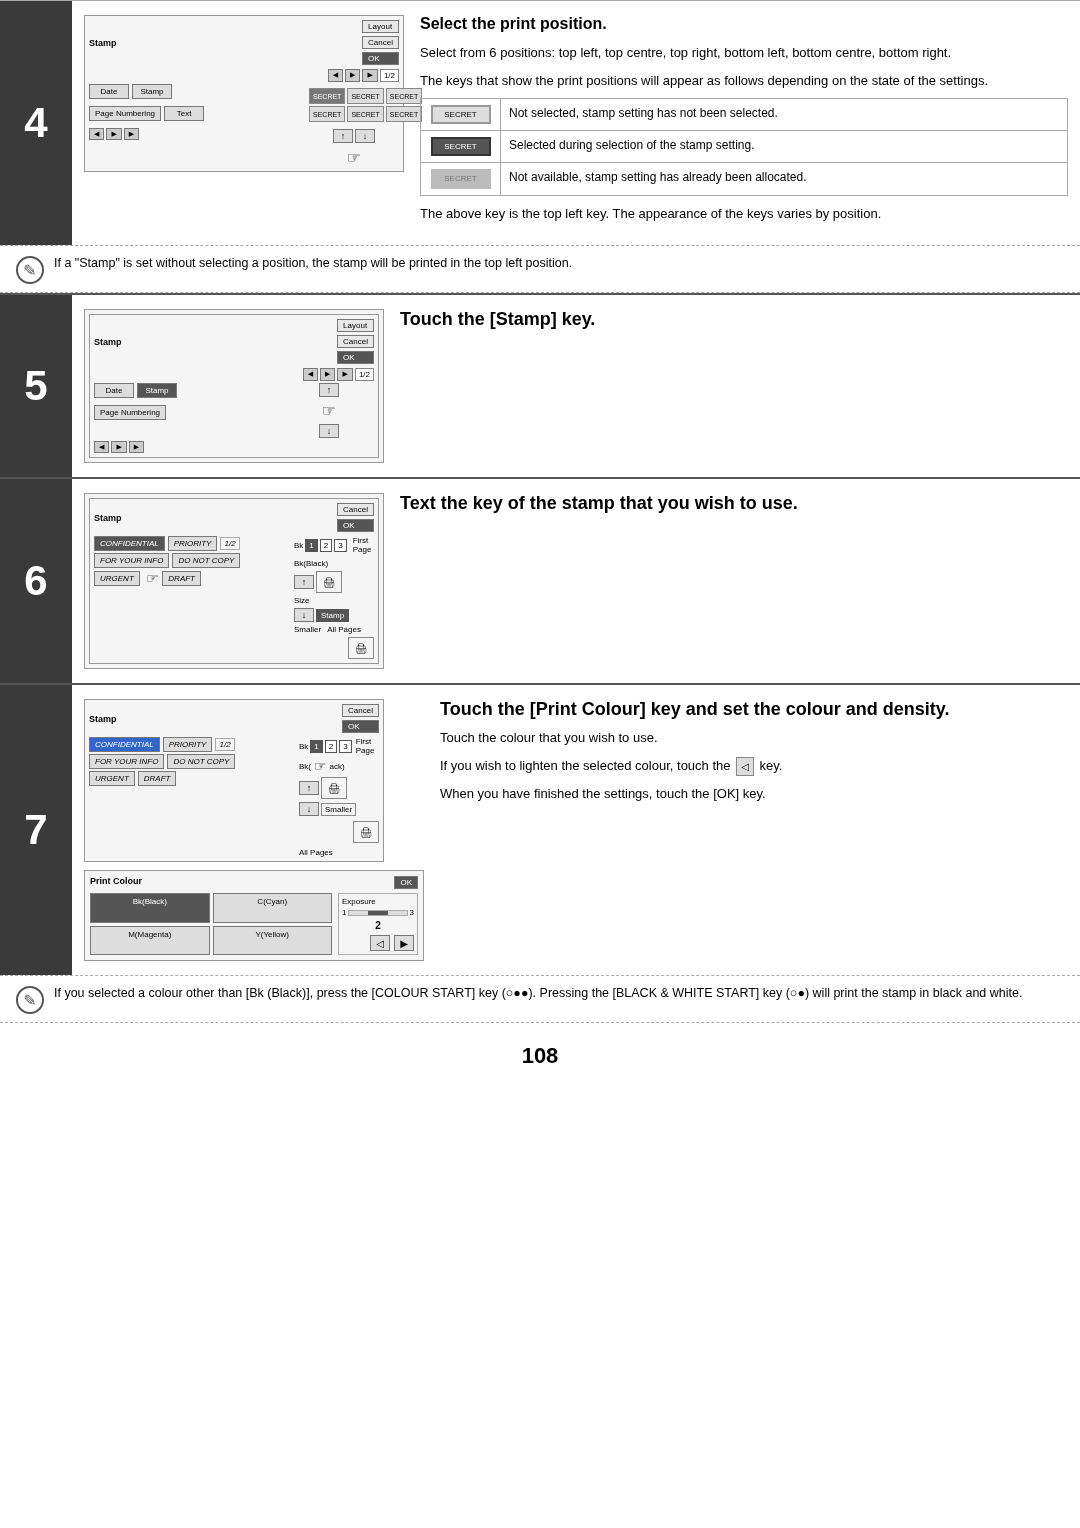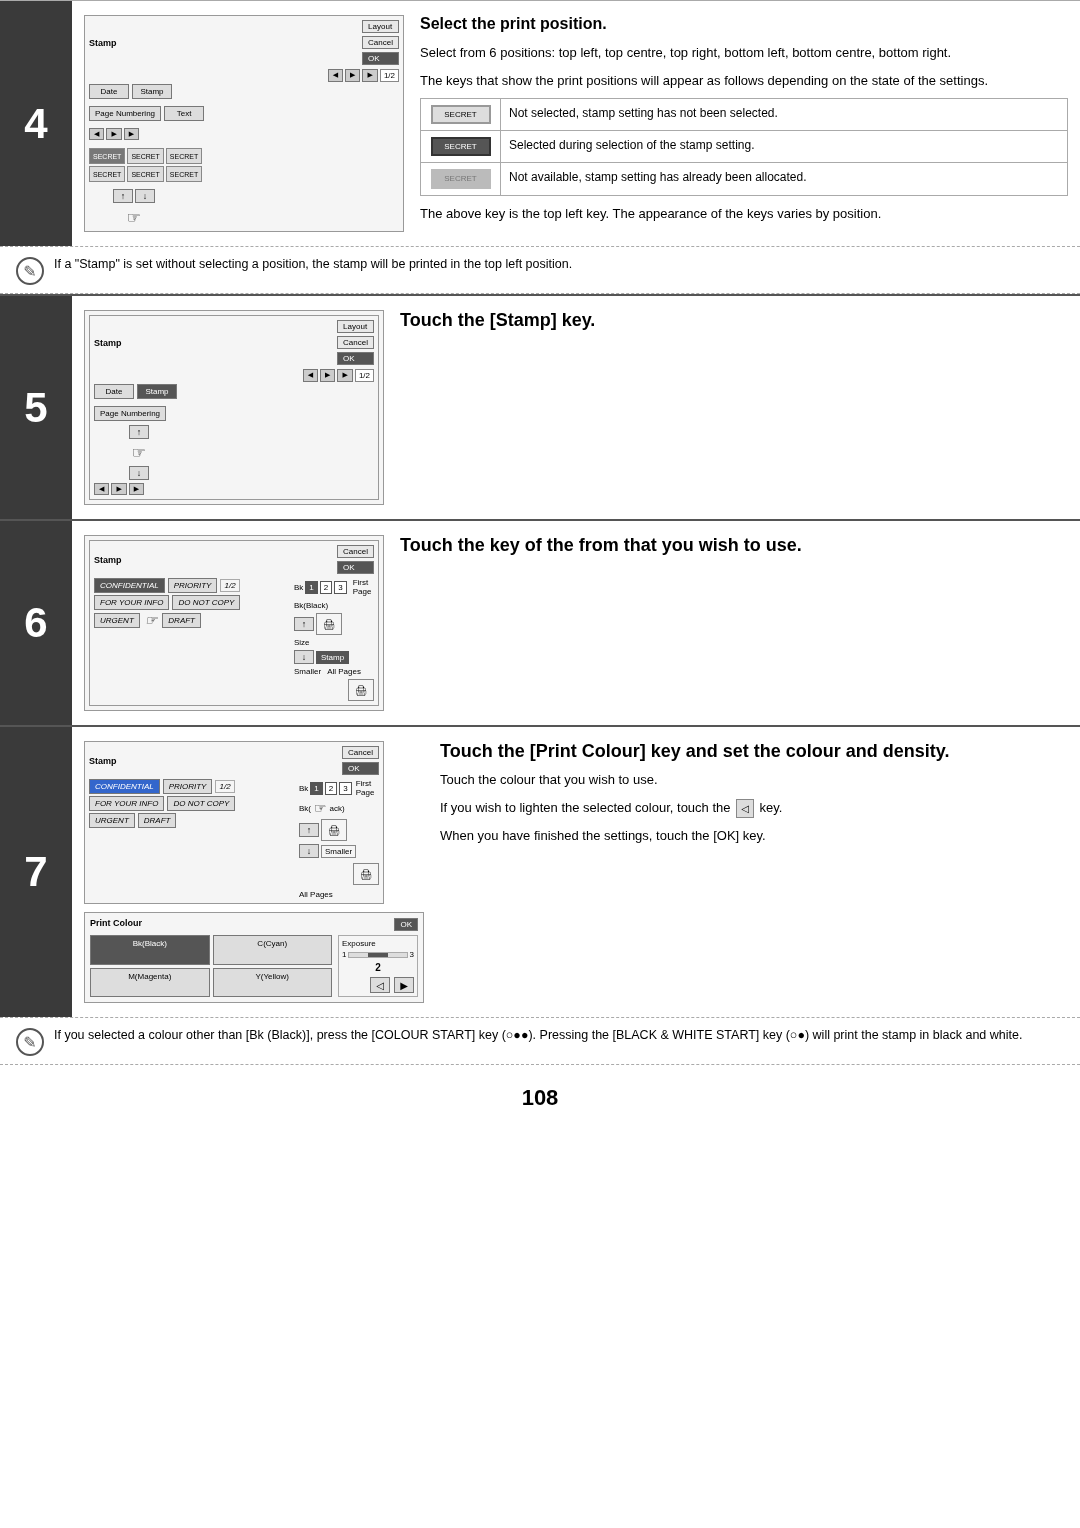--- a/index.html
+++ b/index.html
@@ -147,21 +147,20 @@
     }
 
     .screen-btn.dark {
       background: #555;
       color: #fff;
     }
 
     .screen-body {
       display: flex;
       gap: 4px;
-      flex-direction: column;
     }
 
     .screen-left {
       display: flex;
       flex-direction: column;
       gap: 3px;
       flex: 1;
     }
 
     .screen-right {
@@ -668,21 +667,21 @@
                 <div style="border:1px solid #888; width:26px; height:22px; display:flex; align-items:center; justify-content:center;">
                   <span style="font-size:10px;">🖨</span>
                 </div>
               </div>
             </div>
           </div>
         </div>
       </div>
 
       <div class="step-text">
-        <div class="step-title-bold">Touch the key of the from that you wish to use.</div>
+        <div class="step-title-bold">Text the key of the stamp that you wish to use.</div>
       </div>
     </div>
   </div>
 
   <div class="step-section" style="border-top:2px solid #555;">
     <div class="step-number-col">
       <span class="step-number">7</span>
     </div>
     <div class="step-content">
 

